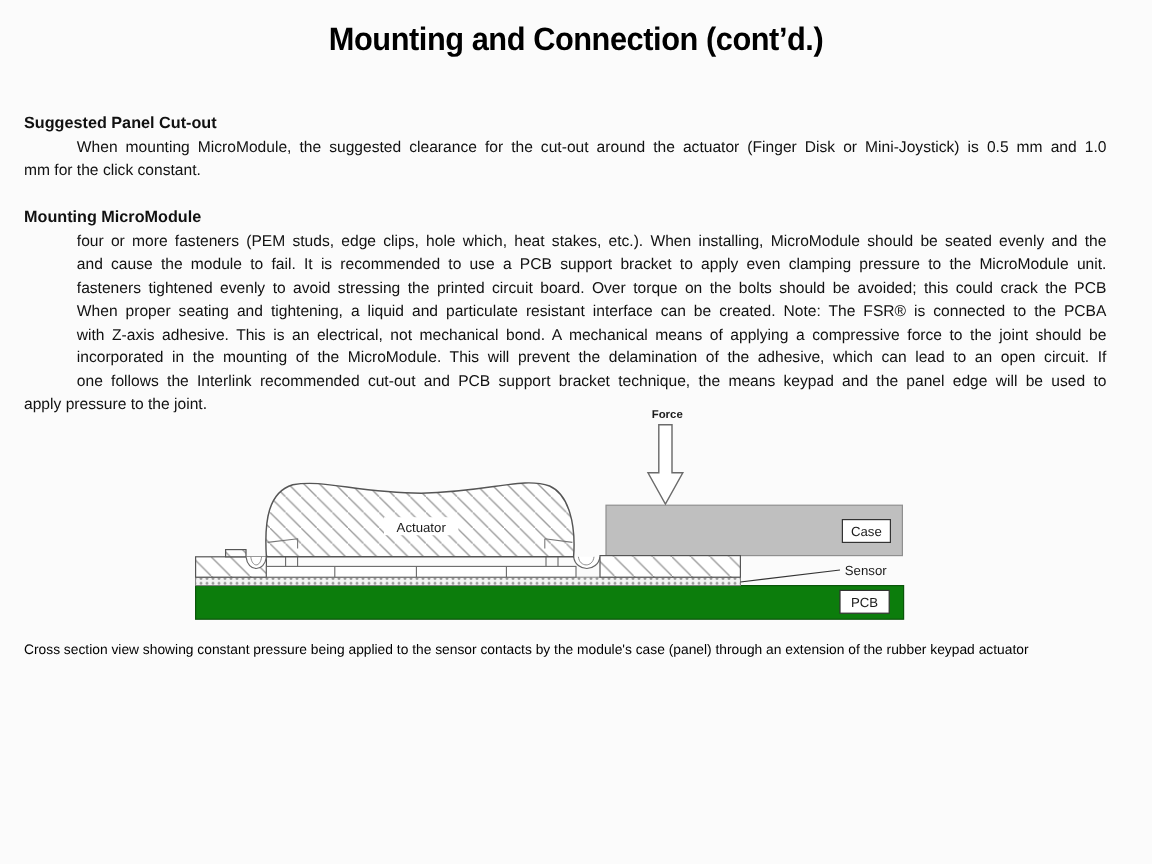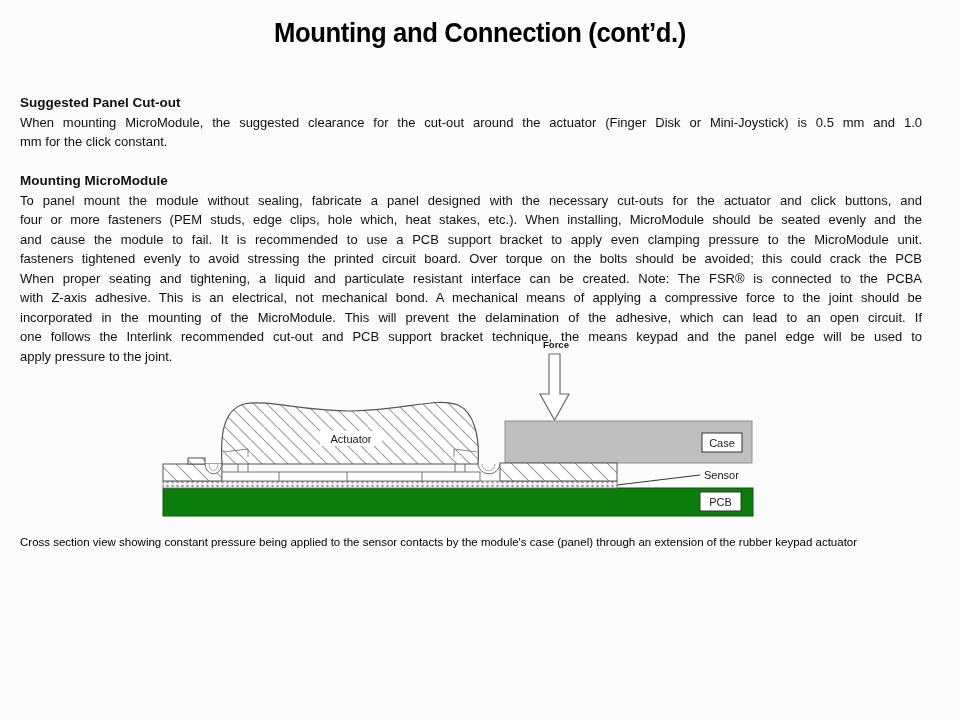--- a/index.html
+++ b/index.html
@@ -11,21 +11,21 @@
   }
   .title{
     position:absolute;top:18px;left:0;width:960px;text-align:center;
     font-size:27px;font-weight:bold;letter-spacing:-0.4px;
     transform:scaleX(0.95);transform-origin:50% 50%;
     color:#000;
   }
   .sec{position:absolute;left:20px;width:902px;}
   .shead{font-weight:bold;font-size:13.5px;line-height:19.5px;}
   .bline{font-size:13px;line-height:19.5px;}
-  .j{text-align:justify;text-align-last:justify;}
+  .j{text-align:justify;text-align-last:justify;margin-left:44px;}
   #sec1{top:93px;}
   #sec2{top:171px;}
   .diagram{position:absolute;left:160px;top:336px;width:600px;height:184px;}
   .caption{
     position:absolute;left:20px;top:535px;width:916px;
     font-size:11.5px;font-weight:normal;line-height:14px;color:#000;
   }
   .svg-label{font-family:"Liberation Sans",sans-serif;font-size:11px;fill:#1a1a1a;}
   .svg-label-small{font-family:"Liberation Sans",sans-serif;font-size:9.5px;font-weight:bold;fill:#1a1a1a;}
 </style>
@@ -35,21 +35,20 @@
 <div class="title">Mounting and Connection (cont’d.)</div>
 
 <div class="sec" id="sec1">
   <div class="shead">Suggested Panel Cut-out</div>
   <div class="bline j">When mounting MicroModule, the suggested clearance for the cut-out around the actuator (Finger Disk or Mini-Joystick) is 0.5 mm and 1.0</div>
   <div class="bline">mm for the click constant.</div>
 </div>
 
 <div class="sec" id="sec2">
   <div class="shead">Mounting MicroModule</div>
-  <div class="bline j">To panel mount the module without sealing, fabricate a panel designed with the necessary cut-outs for the actuator and click buttons, and</div>
   <div class="bline j">four or more fasteners (PEM studs, edge clips, hole which, heat stakes, etc.). When installing, MicroModule should be seated evenly and the</div>
   <div class="bline j">and cause the module to fail. It is recommended to use a PCB support bracket to apply even clamping pressure to the MicroModule unit.</div>
   <div class="bline j">fasteners tightened evenly to avoid stressing the printed circuit board. Over torque on the bolts should be avoided; this could crack the PCB</div>
   <div class="bline j">When proper seating and tightening, a liquid and particulate resistant interface can be created. Note: The FSR® is connected to the PCBA</div>
   <div class="bline j">with Z-axis adhesive. This is an electrical, not mechanical bond. A mechanical means of applying a compressive force to the joint should be</div>
   <div class="bline j">incorporated in the mounting of the MicroModule. This will prevent the delamination of the adhesive, which can lead to an open circuit. If</div>
   <div class="bline j">one follows the Interlink recommended cut-out and PCB support bracket technique, the means keypad and the panel edge will be used to</div>
   <div class="bline">apply pressure to the joint.</div>
 </div>
 

